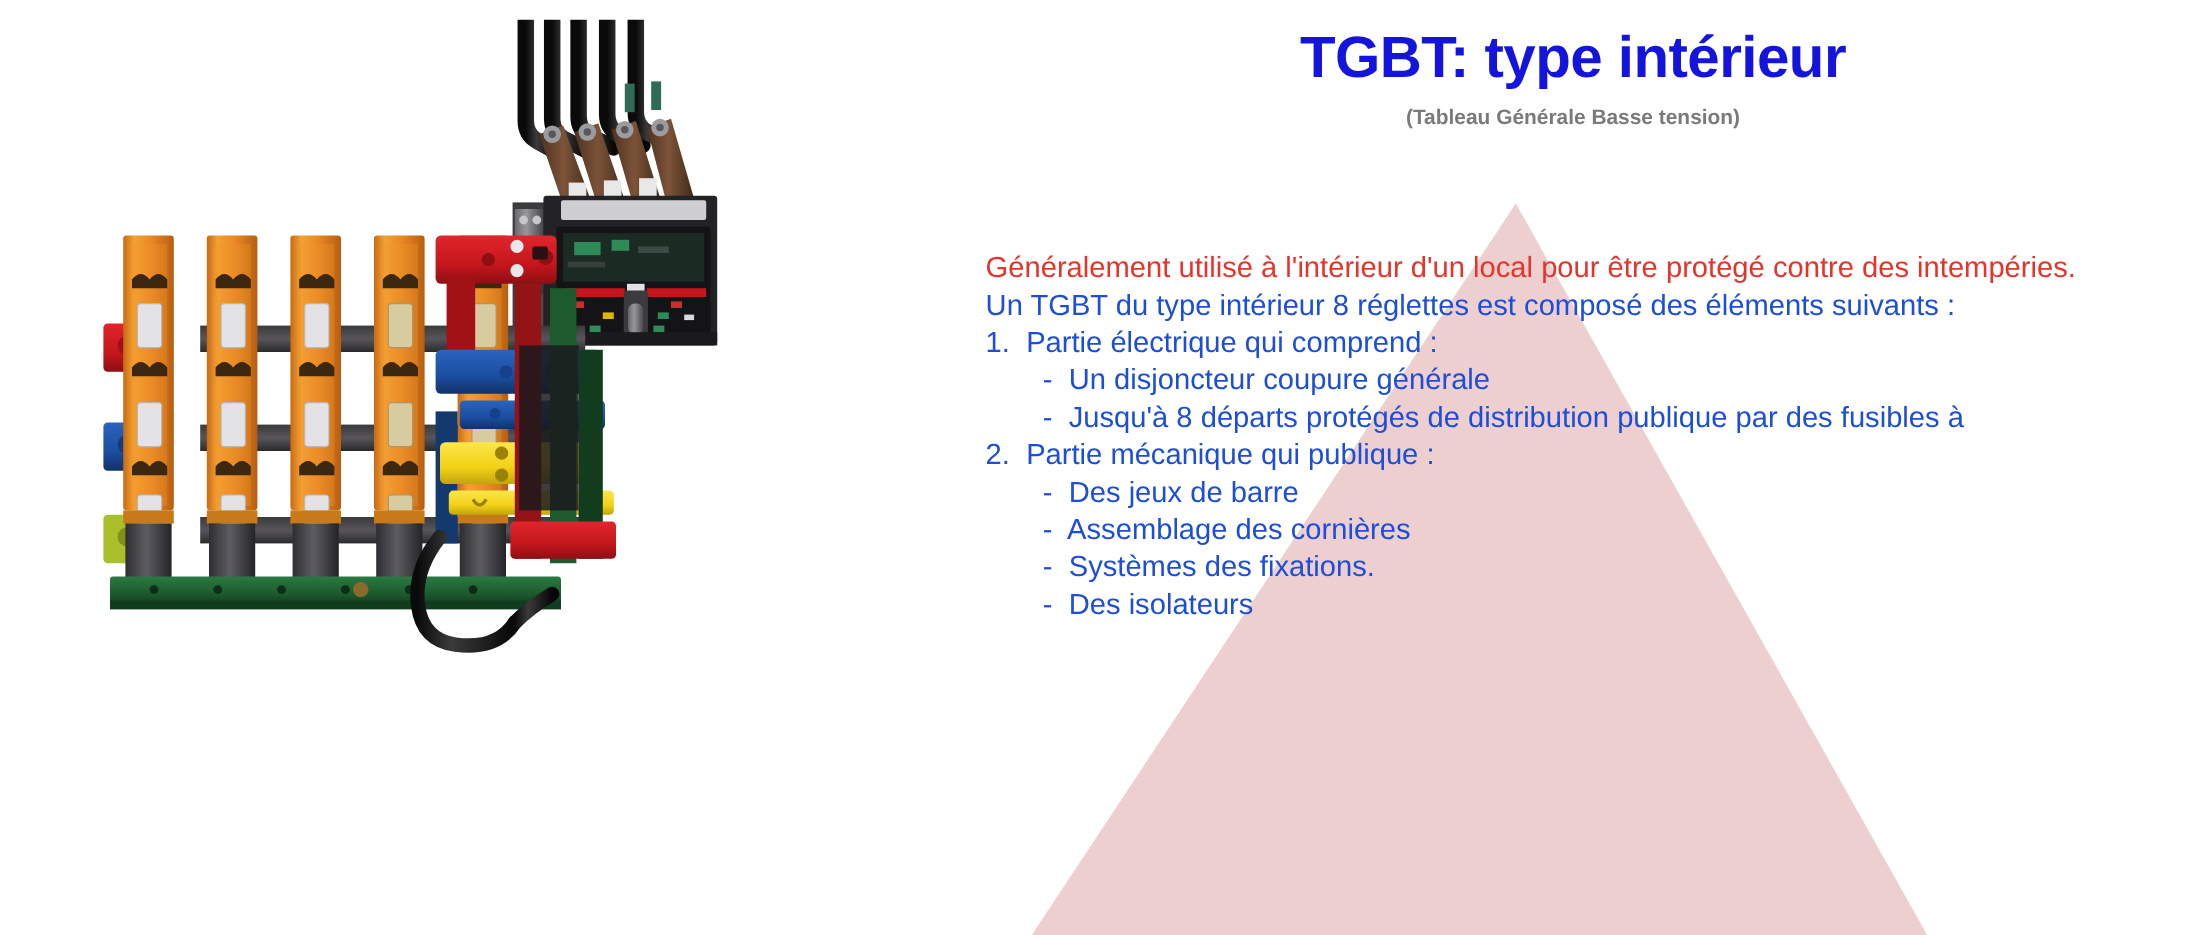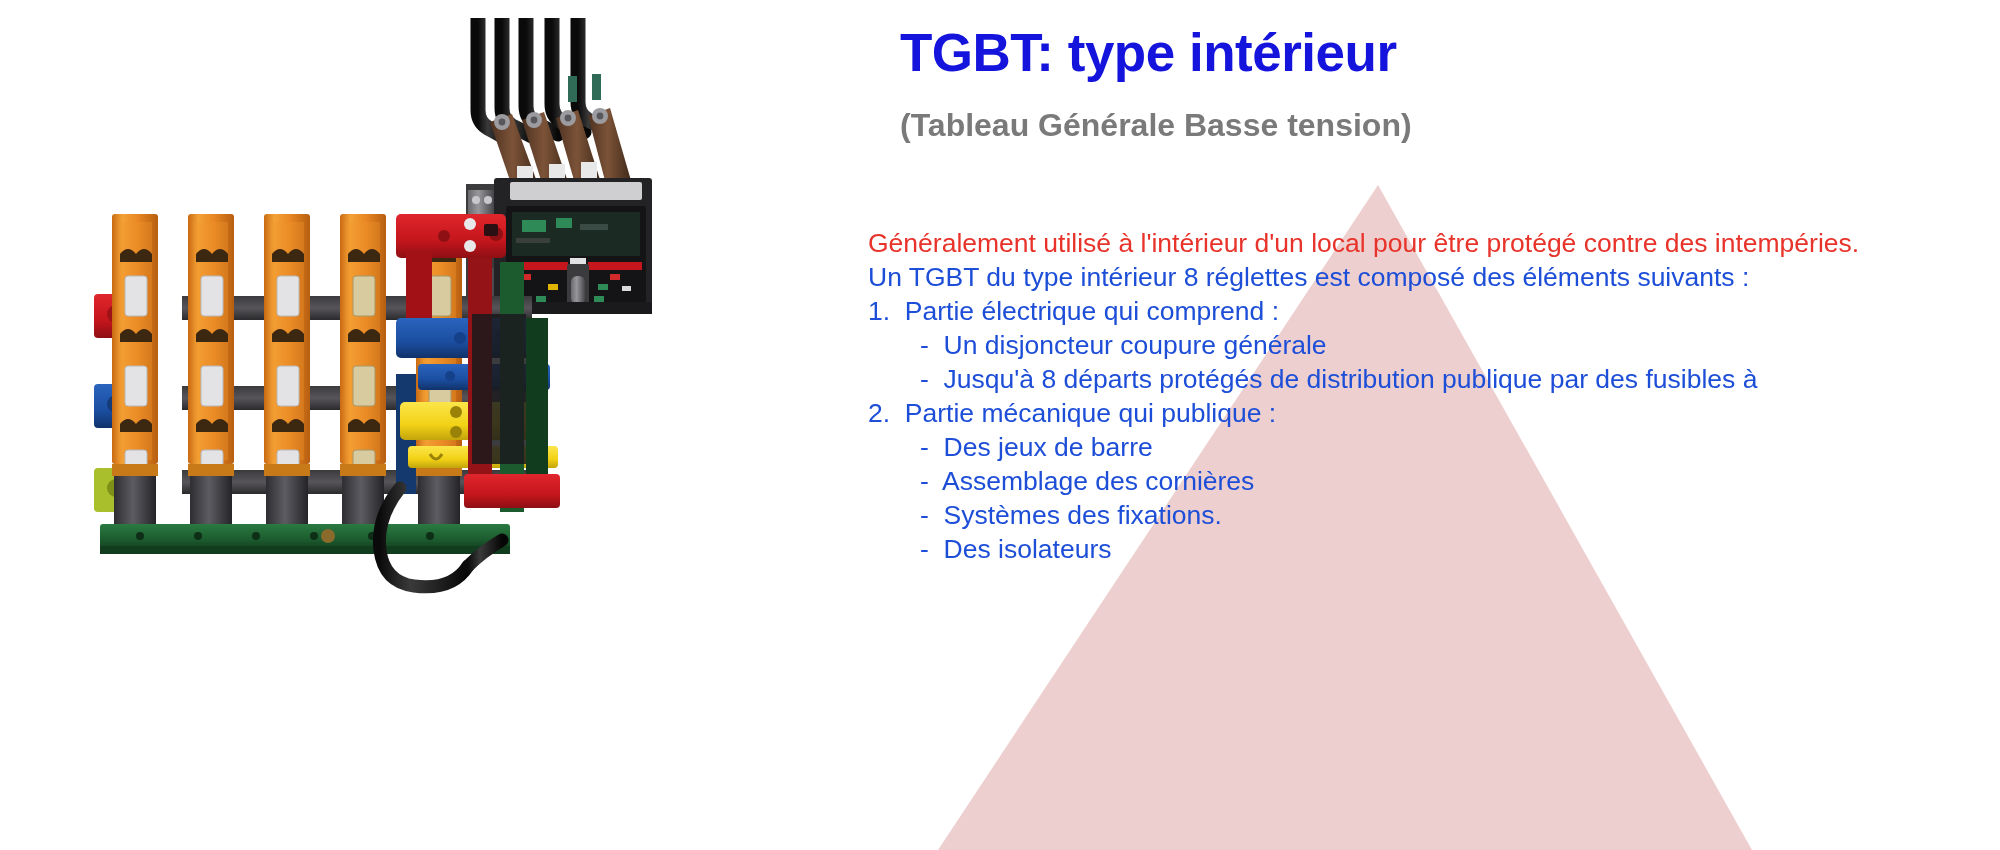--- a/index.html
+++ b/index.html
@@ -23,45 +23,46 @@
     width: 2000px; height: 850px;
     pointer-events: none;
   }
 
   
   .title-area {
     position: absolute;
     left: 900px;
     top: 24px;
     width: 1060px;
+    text-align: center;
     z-index: 5;
   }
   .slide-title {
     font-family: "Liberation Sans", sans-serif;
     font-size: 53px;
     font-weight: bold;
     color: #1414DC;
     letter-spacing: -0.5px;
     line-height: 1.08;
     margin: 0;
     white-space: nowrap;
   }
   .slide-subtitle {
     font-family: "Liberation Sans", sans-serif;
-    font-size: 32px;
+    font-size: 19px;
     font-weight: bold;
     color: #7A7A7A;
-    margin-top: 26px;
+    margin-top: 16px;
     white-space: nowrap;
   }
 
   
   .body-area {
     position: absolute;
-    left: 868px;
+    left: 896px;
     top: 226px;
     width: 1012px;
     z-index: 6;
   }
   .body-line {
     font-family: "Liberation Sans", sans-serif;
     font-size: 26.5px;
     line-height: 34px;
     color: #1d4ed8;
     white-space: pre;

